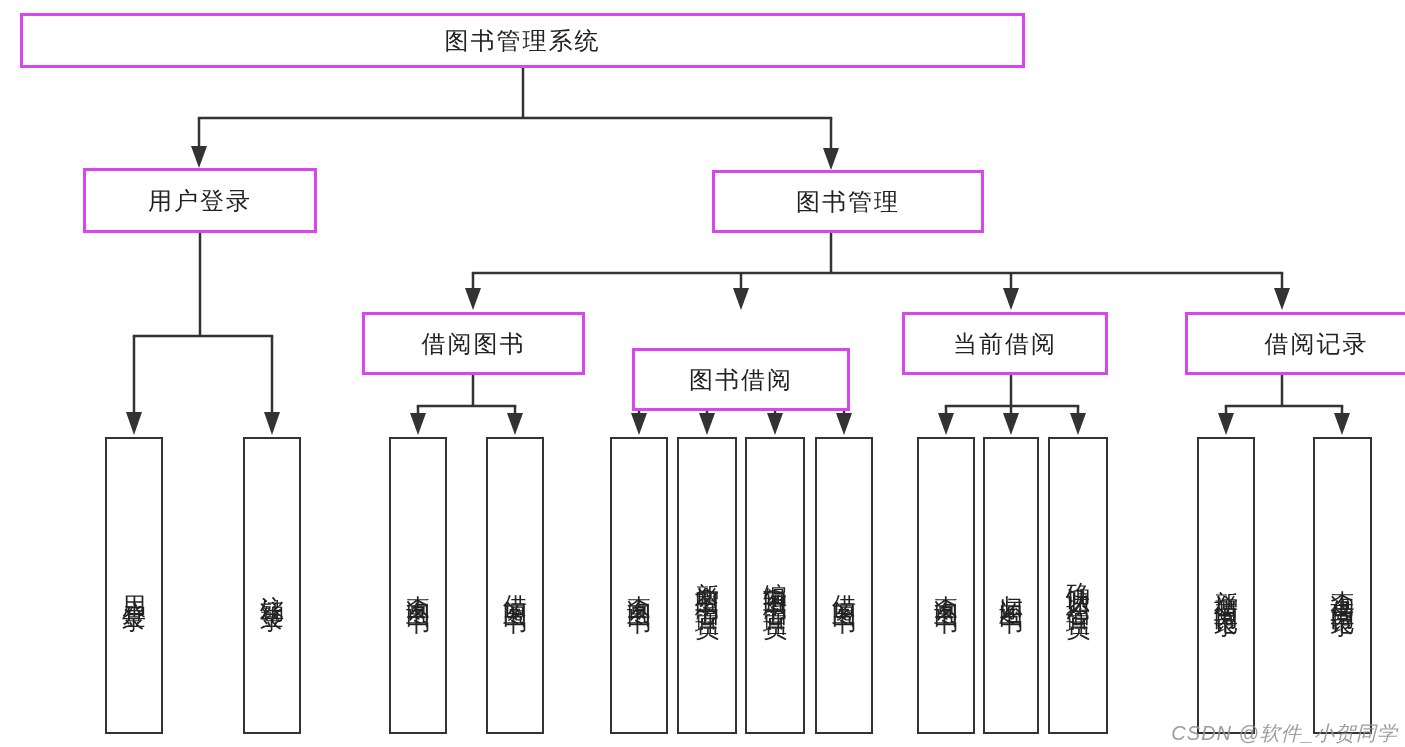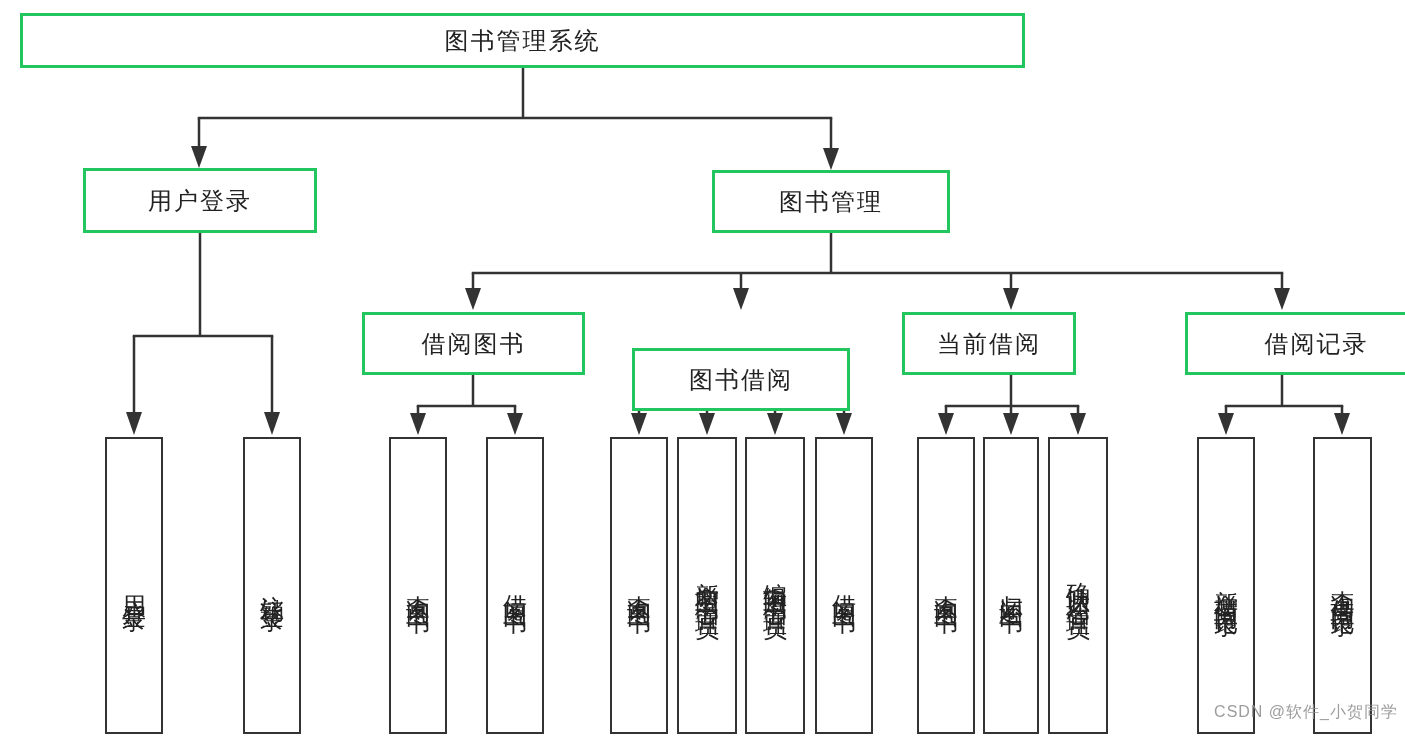--- a/index.html
+++ b/index.html
@@ -13,21 +13,21 @@
   }
   .connectors {
     position: absolute;
     left: 0; top: 0;
     z-index: 1;
   }
   .node {
     position: absolute;
     box-sizing: border-box;
     background: #ffffff;
-    border: 3px solid #22c55e;
+    border: 3px solid #d946ef;
     display: flex;
     align-items: center;
     justify-content: center;
     color: #222222;
     font-size: 24px;
     letter-spacing: 2px;
     z-index: 2;
   }
   .leaf {
     position: absolute;
@@ -43,26 +43,27 @@
     writing-mode: vertical-rl;
     text-orientation: mixed;
     font-size: 24px;
     letter-spacing: 5px;
     color: #222222;
     line-height: 1;
   }
   .watermark {
     position: absolute;
     right: 7px;
-    bottom: 24px;
-    font-size: 16px;
+    bottom: 0;
+    font-size: 20px;
     letter-spacing: 1px;
     color: rgba(148, 148, 148, 0.92);
     z-index: 3;
     white-space: nowrap;
+    font-style: italic;
   }
 </style>
 </head>
 <body>
 
 <div class="stage">
 
   <svg class="connectors" width="1405" height="747" viewBox="0 0 1405 747">
     <g stroke="#333333" stroke-width="2.5" fill="none">
 
@@ -125,25 +126,25 @@
       <polygon points="1003,413 1019,413 1011,435"></polygon>
       <polygon points="1070,413 1086,413 1078,435"></polygon>
       <polygon points="1218,413 1234,413 1226,435"></polygon>
       <polygon points="1334,413 1350,413 1342,435"></polygon>
     </g>
   </svg>
 
   <div class="node" style="left:20px; top:13px; width:1005px; height:55px;">图书管理系统</div>
 
   <div class="node" style="left:83px; top:168px; width:234px; height:65px;">用户登录</div>
-  <div class="node" style="left:712px; top:170px; width:238px; height:63px;">图书管理</div>
+  <div class="node" style="left:712px; top:170px; width:272px; height:63px;">图书管理</div>
 
   <div class="node" style="left:362px; top:312px; width:223px; height:63px;">借阅图书</div>
   <div class="node" style="left:632px; top:312px; width:218px; height:63px;margin-top:36px;">图书借阅</div>
-  <div class="node" style="left:902px; top:312px; width:174px; height:63px;">当前借阅</div>
+  <div class="node" style="left:902px; top:312px; width:206px; height:63px;">当前借阅</div>
   <div class="node" style="left:1185px; top:312px; width:263px; height:63px;">借阅记录</div>
 
   <div class="leaf" style="left:105px; top:437px; width:58px; height:297px;">
     <span class="vtext">用户登录</span>
   </div>
   <div class="leaf" style="left:243px; top:437px; width:58px; height:297px;">
     <span class="vtext">注销登录</span>
   </div>
 
   <div class="leaf" style="left:389px; top:437px; width:58px; height:297px;">

